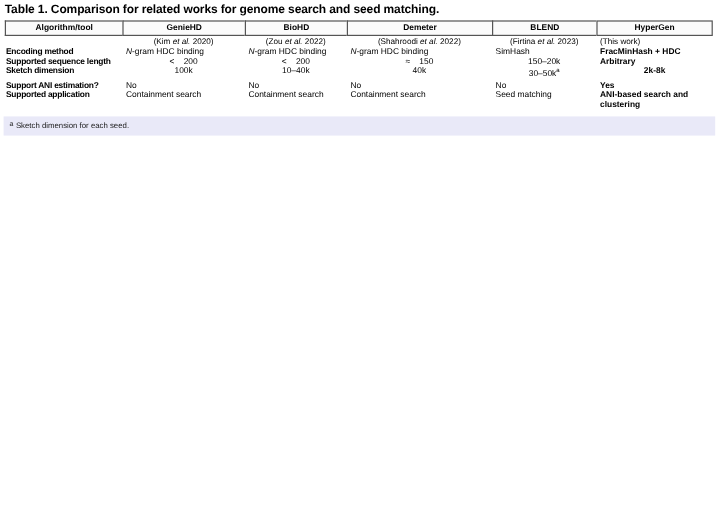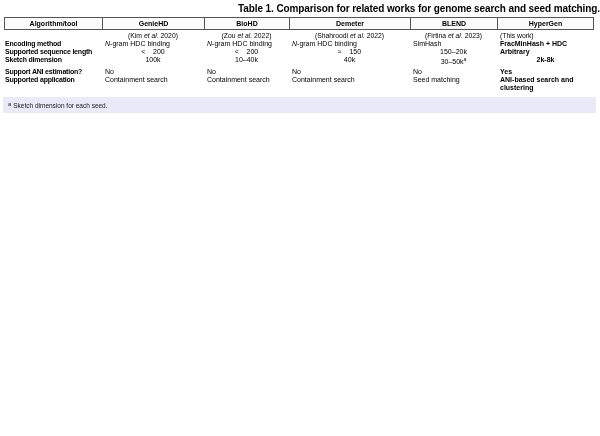--- a/index.html
+++ b/index.html
@@ -4,21 +4,21 @@
 <style>
   :root { --border:#555; --footnote_bg:#e9e9f8; --header_bg:#fbfbfb; }
   * { box-sizing:border-box; }
   html,body { margin:0; padding:0; }
   body {
     width:600px; height:436px; background:#ffffff; color:#000;
     font-family:"Liberation Sans", sans-serif; overflow:hidden;
   }
   .title {
     font-weight:bold; font-size:10px; line-height:11px;
-    margin:3px 0 0 4px; letter-spacing:-0.1px;text-align:right;
+    margin:3px 0 0 4px; letter-spacing:-0.1px;
   }
   .tbl { margin:3px 0 0 4px; width:590px; }
   .hrow, .row {
     display:grid;
     grid-template-columns:98px 102px 85px 121px 87px 97px;
   }
   .hc {
     border:solid var(--border);
     border-width:1px 0 1px 1px;
     background:var(--header_bg);

